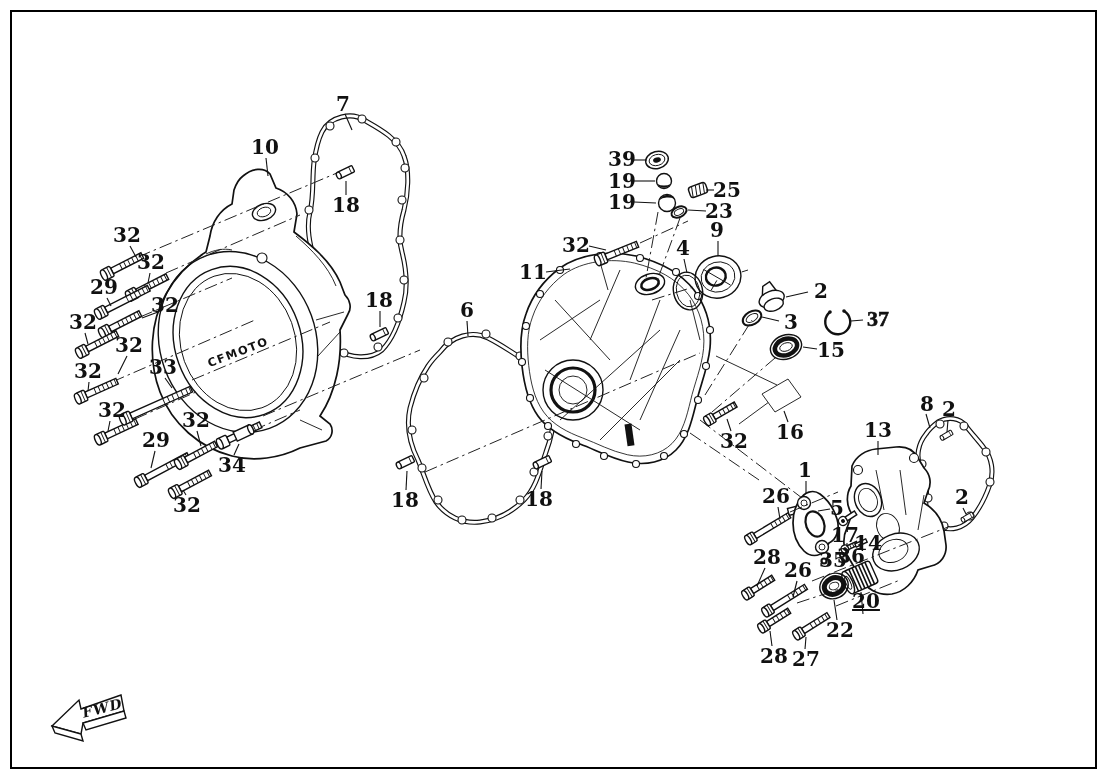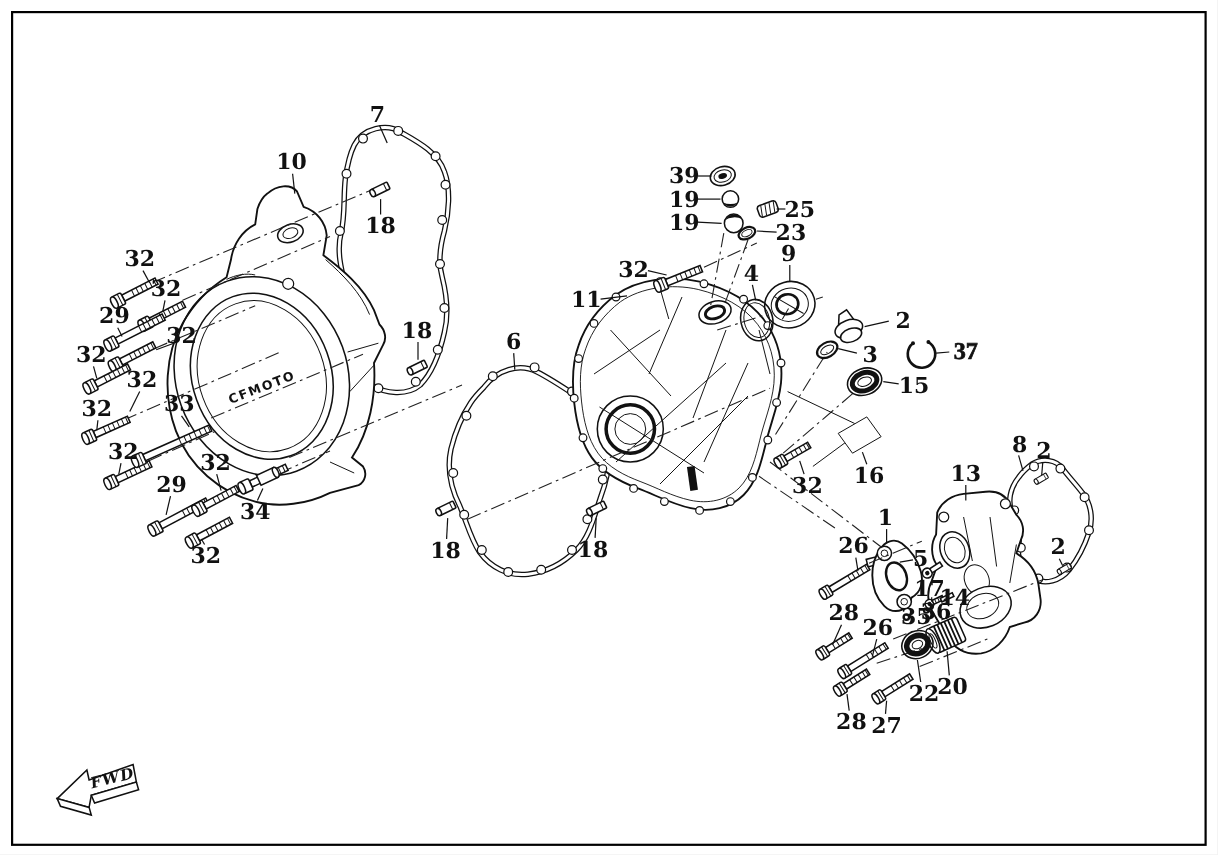--- a/index.html
+++ b/index.html
@@ -523,20 +523,20 @@
       <div class="callout" style="left: 805px; top: 470px;">1</div>
       <div class="callout" style="left: 776px; top: 496px;">26</div>
       <div class="callout" style="left: 837px; top: 508px;">5</div>
       <div class="callout" style="left: 845px; top: 535px;">17</div>
       <div class="callout" style="left: 868px; top: 543px;">14</div>
       <div class="callout" style="left: 833px; top: 560px;">35</div>
       <div class="callout" style="left: 851px; top: 556px; text-align: right;">36</div>
       <div class="callout" style="left: 767px; top: 557px;">28</div>
       <div class="callout" style="left: 798px; top: 570px;">26</div>
       <div class="callout" style="left: 840px; top: 630px;">22</div>
-      <div class="callout" style="left: 866px; top: 624px;">20</div>
+      <div class="callout" style="left: 866px; top: 601px; text-decoration: underline;">20</div>
       <div class="callout" style="left: 774px; top: 656px;">28</div>
       <div class="callout" style="left: 806px; top: 659px;">27</div>
     </div>
 
   <div class="cover-logo">CFMOTO</div>
   <div class="fwd">FWD</div>
 </div>
 
 </body></html>

